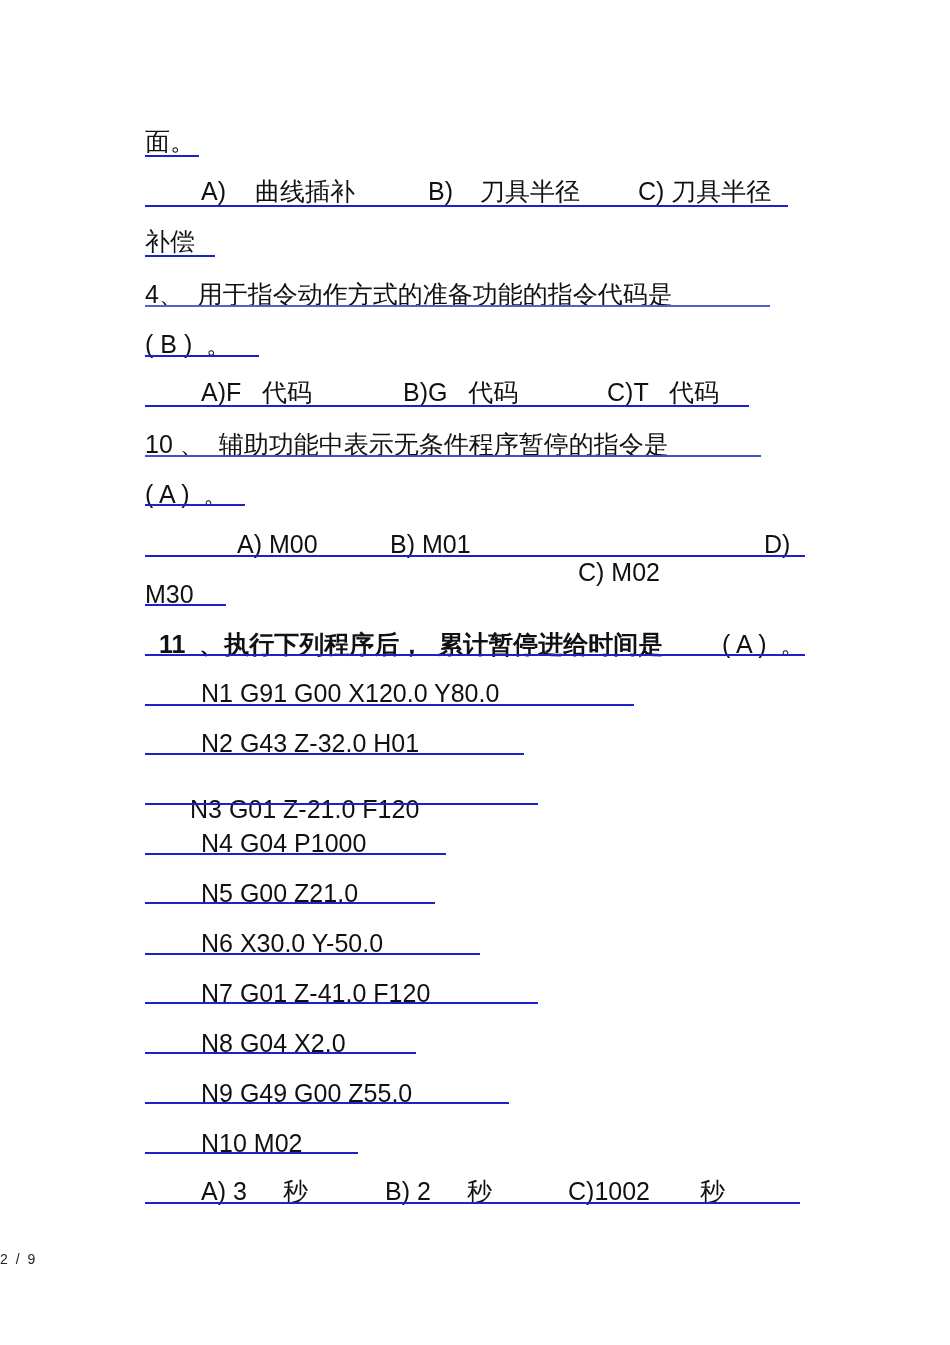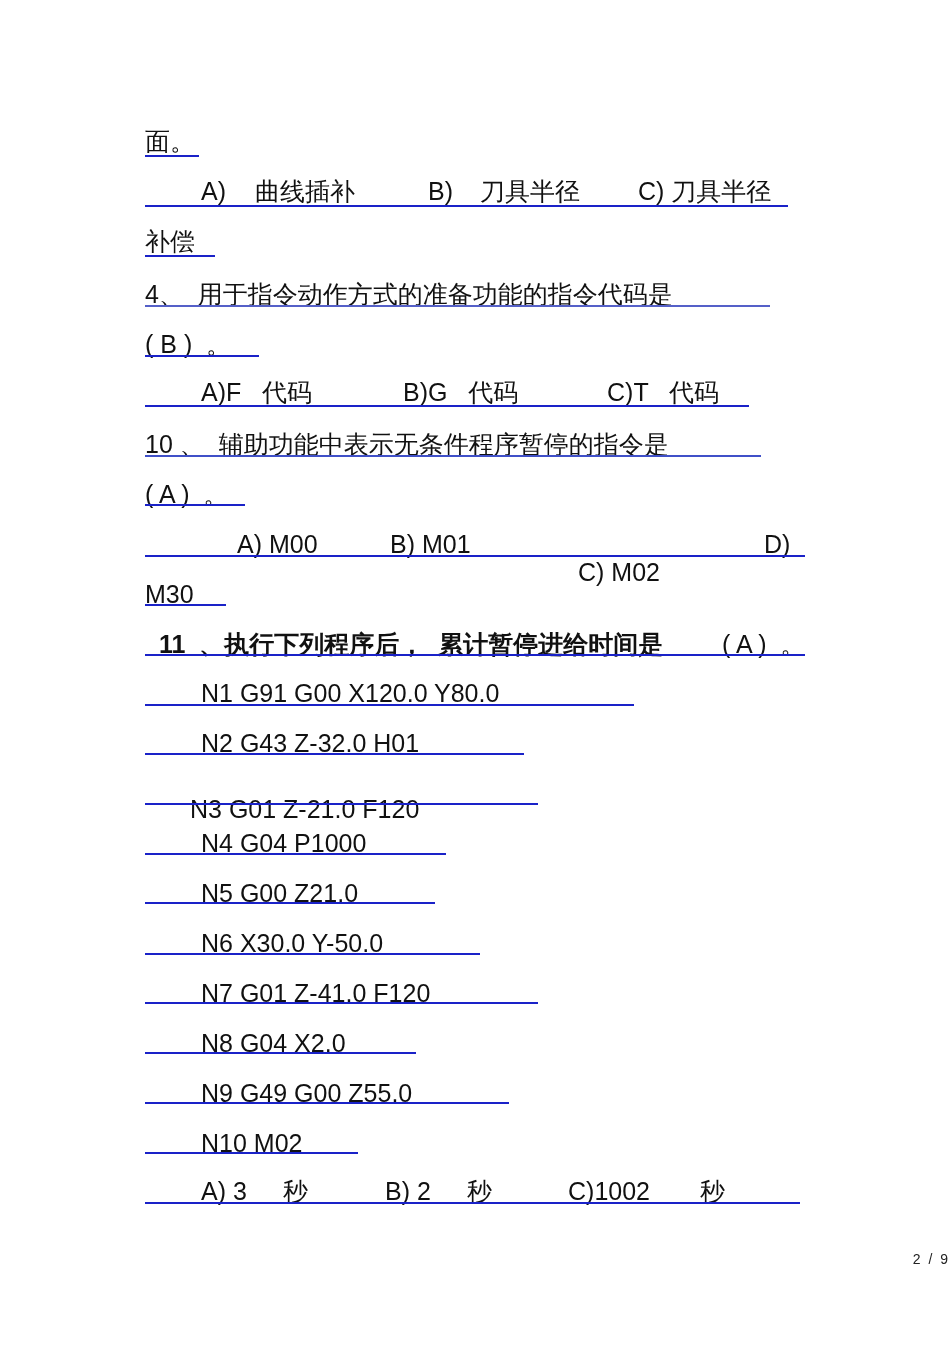--- a/index.html
+++ b/index.html
@@ -1,20 +1,20 @@
 <!DOCTYPE html>
 <html><head>
   <meta charset="utf-8">
   <style>
     html, body { margin: 0; padding: 0; background: #ffffff; }
     body { width: 950px; height: 1345px; position: relative; overflow: hidden;
            font-family: "Liberation Sans", "DejaVu Sans", sans-serif; color: #111; }
     .ul { position: absolute; left: 145px; height: 2px; background: #1a22c8; }
     .t { position: absolute; font-size: 25px; line-height: 30px; white-space: pre; letter-spacing: 0px; }
-    .footer { position: absolute; top: 1251px; left: 0; width: 950px; text-align: right;
+    .footer { position: absolute; top: 1251px; left: 0; width: 950px; text-align: left;
               font-size: 14px; color: #222; letter-spacing: 2px; }
   </style>
 </head>
 <body>
 
 <div>
   <span class="t" style="left:145px; top:126px;">面。</span>
   <div class="ul" style="top:155px; width:54px;"></div>
 </div>
 

